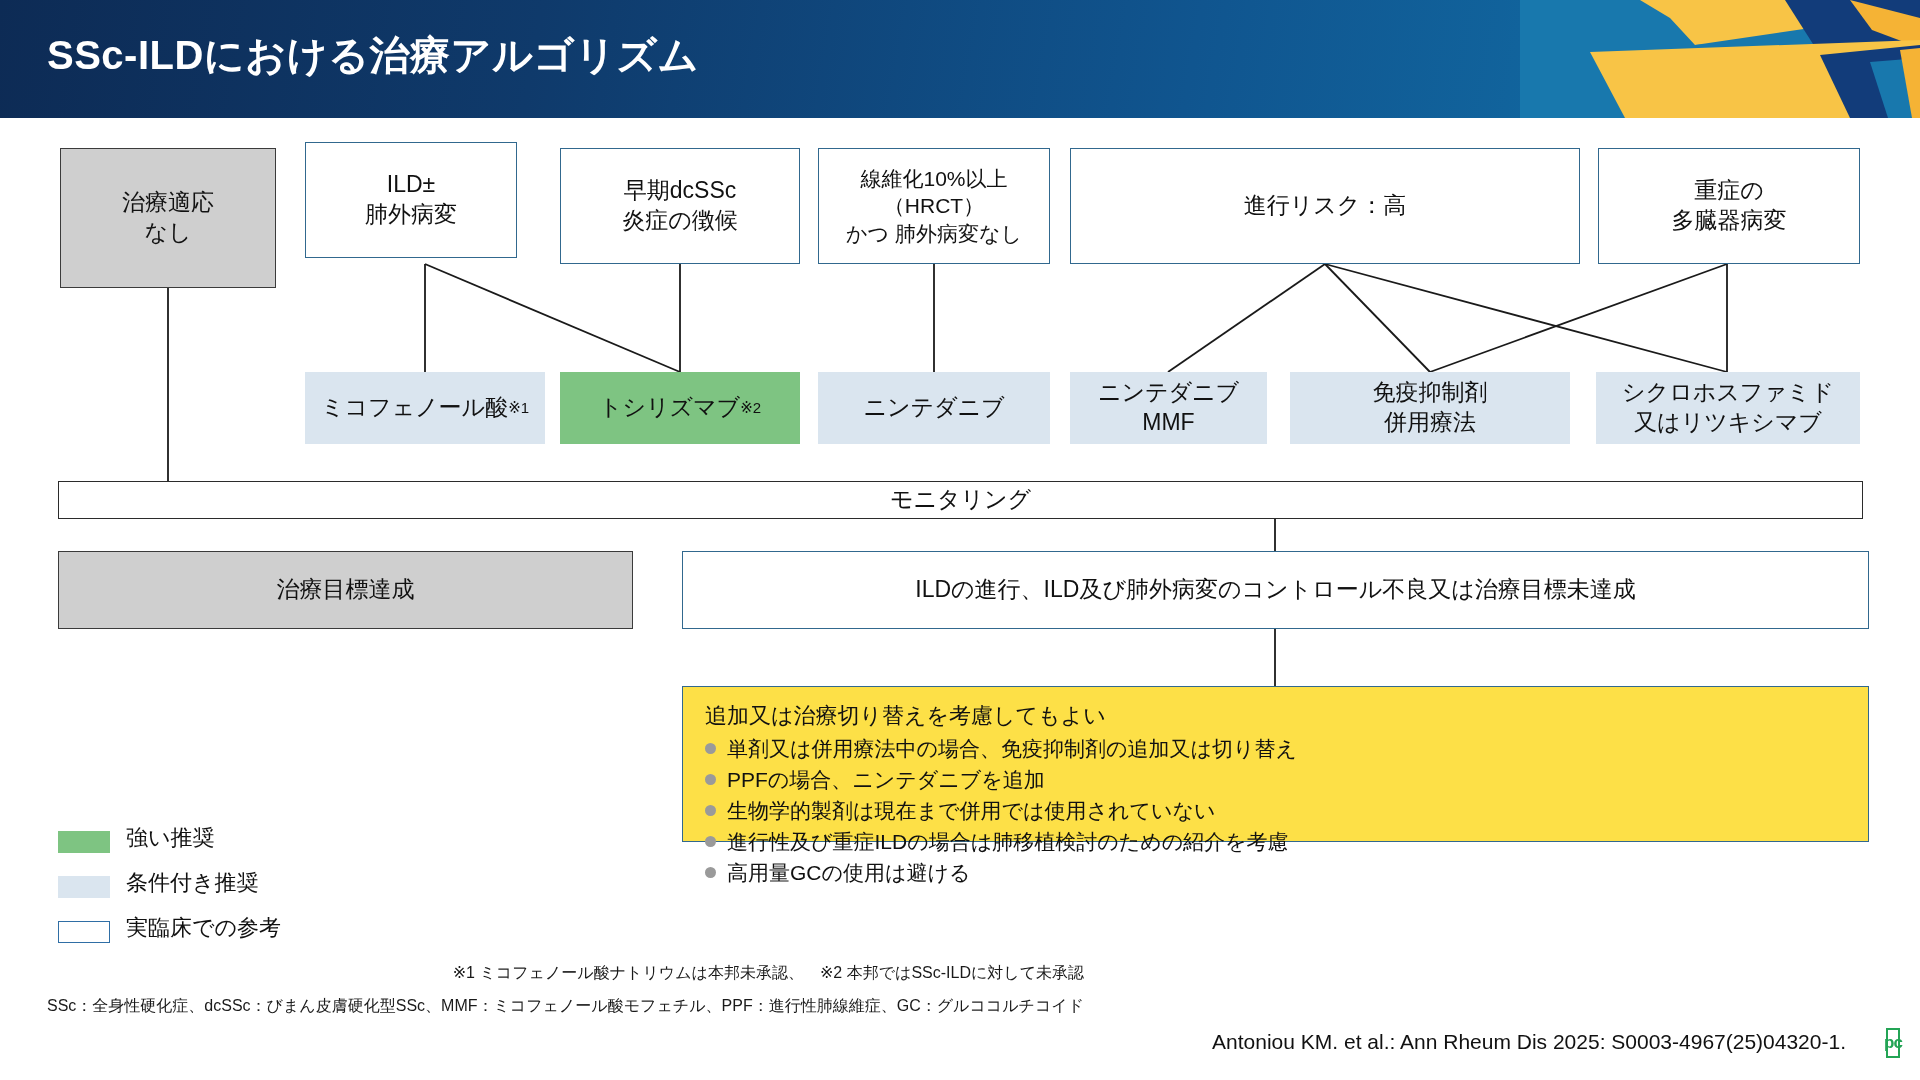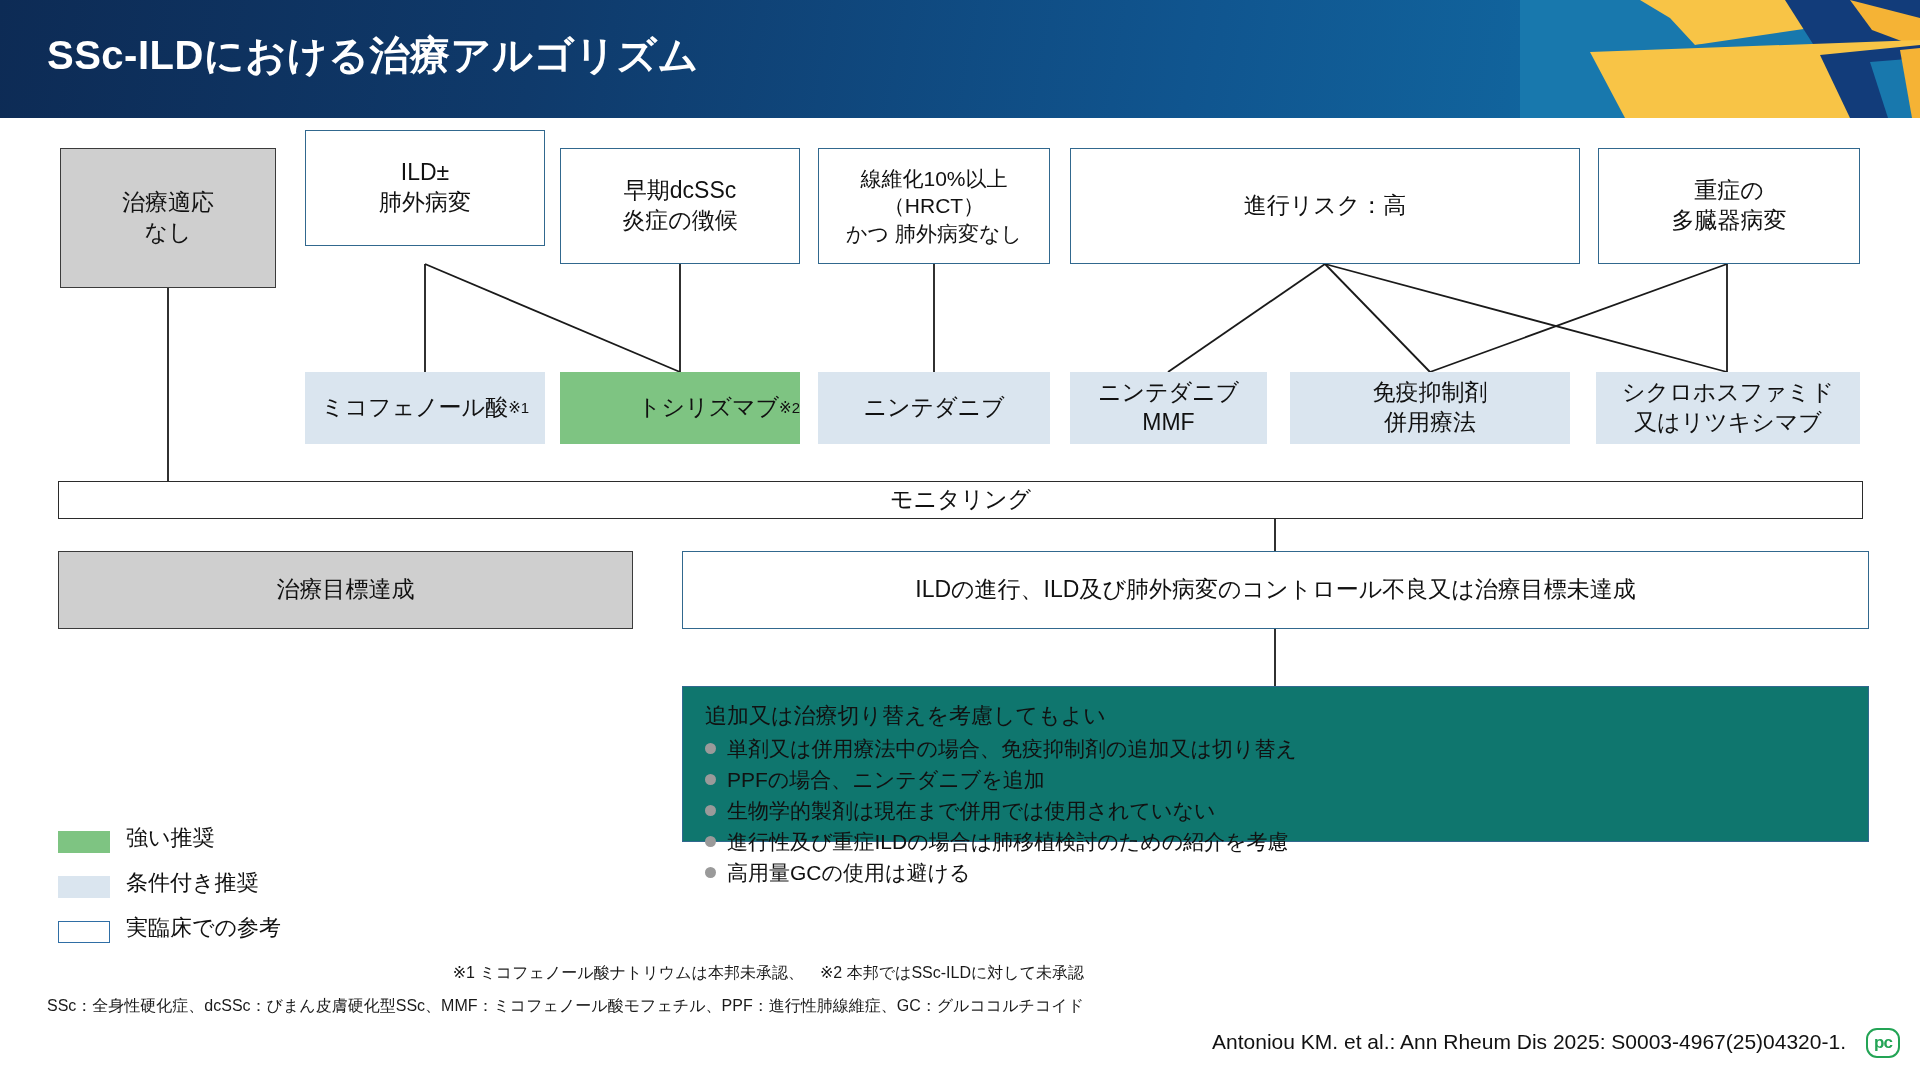--- a/index.html
+++ b/index.html
@@ -72,21 +72,21 @@
   .sup { font-size: 15px; vertical-align: super; }
 
   
   .advice {
     position: absolute;
     left: 682px;
     top: 686px;
     width: 1187px;
     height: 156px;
     box-sizing: border-box;
-    background: #0f766e;
+    background: #fde047;
     border: 1.6px solid #31688e;
     padding: 14px 0 16px 22px;
   }
   .advice-title {
     font-size: 22px;
     color: #111;
     margin-bottom: 4px;
   }
   .advice-item {
     font-size: 21px;
@@ -134,24 +134,24 @@
     right: 74px;
     top: 1030px;
     font-size: 21px;
     color: #111;
     white-space: nowrap;
   }
   .logo {
     position: absolute;
     right: 20px;
     top: 1028px;
-    width: 34px; height: 30px;
+    width: 14px; height: 30px;
     box-sizing: border-box;
     border: 2px solid #23a455;
-    border-radius: 11px;
+    border-radius: 0;
     color: #23a455;
     font-size: 17px;
     font-weight: bold;
     display: flex;
     align-items: center;
     justify-content: center;
     letter-spacing: -1px;
   }
 </style>
 </head>
@@ -195,40 +195,40 @@
 
       <line x1="1275" y1="519" x2="1275" y2="551"></line>
 
       <line x1="1275" y1="629" x2="1275" y2="686"></line>
     </g>
   </svg>
 
   <div class="node gray" style="left:60px; top:148px; width:216px; height:140px;">治療適応
 なし</div>
 
-  <div class="node white" style="left:305px; top:130px; width:240px; height:116px;">ILD±
+  <div class="node white" style="left:305px; top:142px; width:212px; height:116px;">ILD±
 肺外病変</div>
 
   <div class="node white" style="left:560px; top:148px; width:240px; height:116px;">早期dcSSc
 炎症の徴候</div>
 
   <div class="node white" style="left:818px; top:148px; width:232px; height:116px; font-size:21px;">線維化10%以上
 （HRCT）
 かつ 肺外病変なし</div>
 
   <div class="node white" style="left:1070px; top:148px; width:510px; height:116px;">進行リスク：高</div>
 
   <div class="node white" style="left:1598px; top:148px; width:262px; height:116px;">重症の
 多臓器病変</div>
 
   <div class="node blue" style="left:305px; top:372px; width:240px; height:72px;">
     <span>ミコフェノール酸</span><span class="sup">※1</span>
   </div>
 
-  <div class="node green" style="left:560px; top:372px; width:240px; height:72px;justify-content:flex-end;">
+  <div class="node green" style="left:560px; top:372px; width:240px; height:72px;">
     <span>トシリズマブ</span><span class="sup">※2</span>
   </div>
 
   <div class="node blue" style="left:818px; top:372px; width:232px; height:72px;">ニンテダニブ</div>
 
   <div class="node blue" style="left:1070px; top:372px; width:197px; height:72px;">ニンテダニブ
 MMF</div>
 
   <div class="node blue" style="left:1290px; top:372px; width:280px; height:72px;">免疫抑制剤
 併用療法</div>

